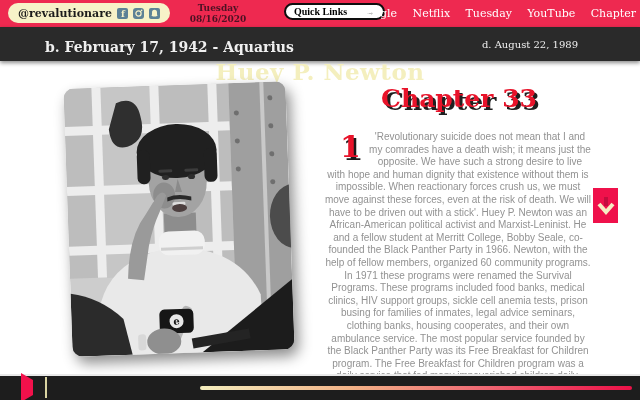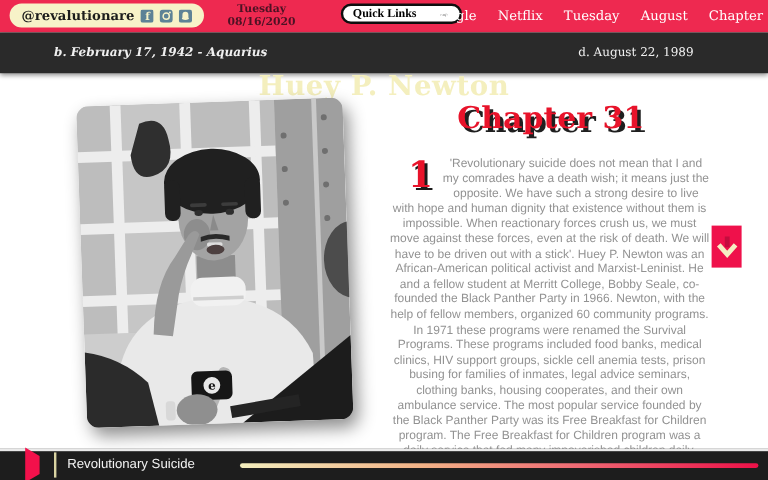--- a/index.html
+++ b/index.html
@@ -18,21 +18,21 @@
   .quick{position:absolute;left:284px;top:3px;background:#ffffff;border:2px solid #0e0e0e;
        border-radius:11px;padding:1px 8px;font-size:10px;font-weight:bold;color:#000;
        display:flex;gap:18px;align-items:center;cursor:pointer;white-space:nowrap;font-family:Liberation Serif, serif;}
   .navlinks{position:absolute;left:358px;top:0;width:278px;height:27px;display:flex;
        align-items:center;justify-content:space-between;}
   .navlink{color:#ffffff;font-weight:normal;font-size:11px;cursor:pointer;white-space:nowrap;text-align:right;}
 
   
   .header{position:absolute;top:27px;left:0;width:640px;height:34px;background:#2a2a2a;
        box-shadow:0 2px 4px rgba(0,0,0,.45);}
-  .birth{position:absolute;left:45px;top:12px;font-size:10px;font-weight:bold;color:#efefef;font-style:italic;}
+  .birth{position:absolute;left:45px;top:12px;font-size:14px;font-weight:bold;color:#efefef;}
   .death{position:absolute;right:62px;top:12px;font-size:10px;font-weight:normal;color:#efefef;}
   .main-title{position:absolute;left:0;width:640px;top:2px;text-align:center;
        font-size:23px;font-weight:bold;color:#f4efbe;letter-spacing:.5px;margin-top:29px;}
 
   
   .photo-wrap{position:absolute;left:68px;top:85px;width:222px;height:268px;
        transform:rotate(-2deg);border-radius:10px;overflow:hidden;
        box-shadow:4px 7px 14px rgba(0,0,0,.45);}
   .photo-wrap svg{display:block;}
   .chapter{position:absolute;left:330px;top:84px;width:258px;text-align:center;
@@ -92,21 +92,21 @@
       <div>08/16/2020</div>
     </div>
     <div class="quick">
       <span>Quick Links</span>
       <span>→</span>
     </div>
     <div class="navlinks">
       <span class="navlink">Google</span>
       <span class="navlink">Netflix</span>
       <span class="navlink">Tuesday</span>
-      <span class="navlink">August</span>
+      <span class="navlink">YouTube</span>
       <span class="navlink">Chapter</span>
     </div>
   </div>
 
   <div class="header">
     <span class="birth">b. February 17, 1942 - Aquarius</span>
     <span class="main-title">Huey P. Newton</span>
     <span class="death">d. August 22, 1989</span>
   </div>
 
@@ -160,36 +160,35 @@
       <rect x="88" y="224" width="34" height="24" rx="5" fill="#161616"></rect>
       <circle cx="105" cy="236" r="7" fill="#e8e8e8"></circle>
       <text x="105" y="239.5" font-size="10" font-family="DejaVu Serif,serif" font-weight="bold" fill="#161616" text-anchor="middle">e</text>
       <ellipse cx="92" cy="256" rx="17" ry="13" fill="#8f8f8f"></ellipse>
       <rect x="66" y="248" width="8" height="16" rx="3" fill="#d8d8d8"></rect>
       <path d="M130 268 L222 198 L222 268 Z" fill="#1c1c1c"></path>
       <rect x="120" y="250" width="58" height="10" fill="#242424" transform="rotate(-8 148 255)"></rect>
     </svg>
   </div>
 
-  <div class="chapter">Chapter 31</div>
+  <div class="chapter">Chapter 33</div>
 
   <p class="bodytext">
     <span class="dropcap">1</span>
     <span>'Revolutionary suicide does not mean that I and my comrades have a death wish; it means just the opposite. We have such a strong desire to live with hope and human dignity that existence without them is impossible. When reactionary forces crush us, we must move against these forces, even at the risk of death. We will have to be driven out with a stick'. Huey P. Newton was an African-American political activist and Marxist-Leninist. He and a fellow student at Merritt College, Bobby Seale, co-founded the Black Panther Party in 1966. Newton, with the help of fellow members, organized 60 community programs. In 1971 these programs were renamed the Survival Programs. These programs included food banks, medical clinics, HIV support groups, sickle cell anemia tests, prison busing for families of inmates, legal advice seminars, clothing banks, housing cooperates, and their own ambulance service. The most popular service founded by the Black Panther Party was its Free Breakfast for Children program. The Free Breakfast for Children program was a daily service that fed many impoverished children daily. Newton also co-founded the Black Panther Newspaper service which became one of Americas most widely distributed newspapers. Huey graduated</span>
   </p>
 
   <button class="dl-btn">
     <svg width="24" height="24" viewBox="0 0 24 24">
       <path d="M12 3 L12 12" stroke="#c30d3e" stroke-width="4" fill="none"></path>
       <path d="M5 10 L12 18 L19 10" stroke="#f5eec3" stroke-width="4" fill="none" stroke-linejoin="miter"></path>
     </svg>
   </button>
 
   <div class="player">
     <button class="play-btn">
       <span class="play-tri"></span>
     </button>
     <div class="player-divider"></div>
-    <span class="track-title">Revolutionary Suicide</span>
     <div class="progress"></div>
   </div>
 
 </div>
 
 </body></html>

